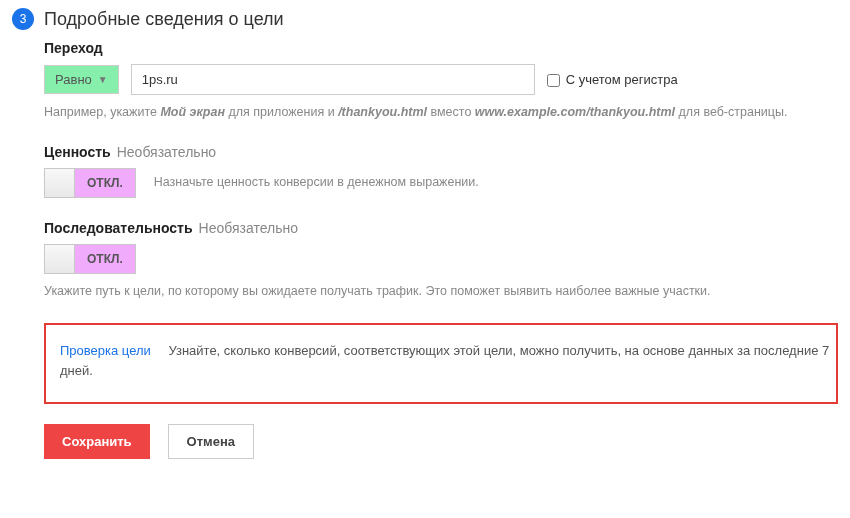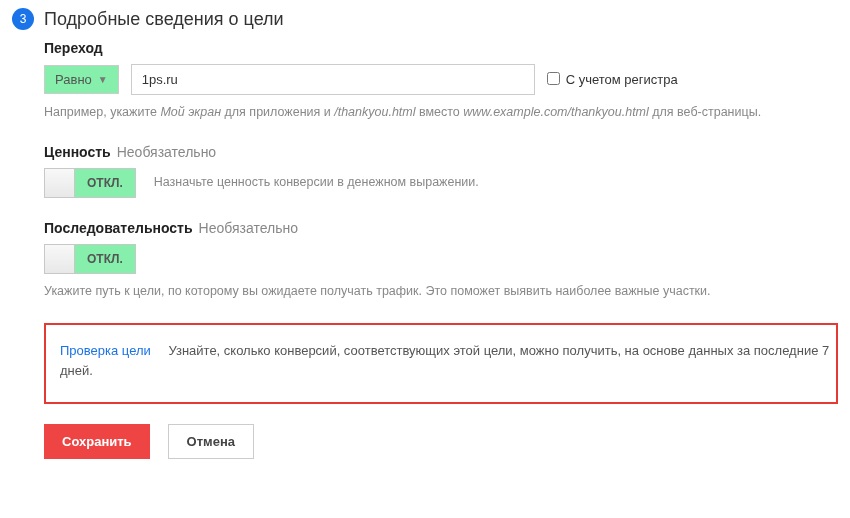--- a/index.html
+++ b/index.html
@@ -71,38 +71,38 @@
   }
   .text-input {
     border: 1px solid #ccc;
     padding: 7px 10px;
     font-size: 13px;
     width: 404px;
     color: #333;
   }
   .checkbox-wrap {
     display: flex;
-    align-items: flex-start;
+    align-items: flex-end;
     gap: 6px;
     color: #333;
   }
   .checkbox-wrap input { margin:0; }
   .hint {
     color: #888;
     font-size: 12.5px;
     line-height: 1.5;
   }
-  .hint em { font-style: italic; }
+  .hint em { font-style: italic; font-weight: bold; }
   .toggle-btn {
     display: inline-flex;
     align-items: center;
     border: 1px solid #c8c8c8;
     height: 30px;
     cursor: pointer;
-    background: #86efac;
+    background: #f0abfc;
     overflow: hidden;
   }
   .toggle-track {
     width: 30px;
     height: 100%;
     background: linear-gradient(#f8f8f8,#e8e8e8);
     border-right: 1px solid #c8c8c8;
   }
   .toggle-label {
     padding: 0 12px;

